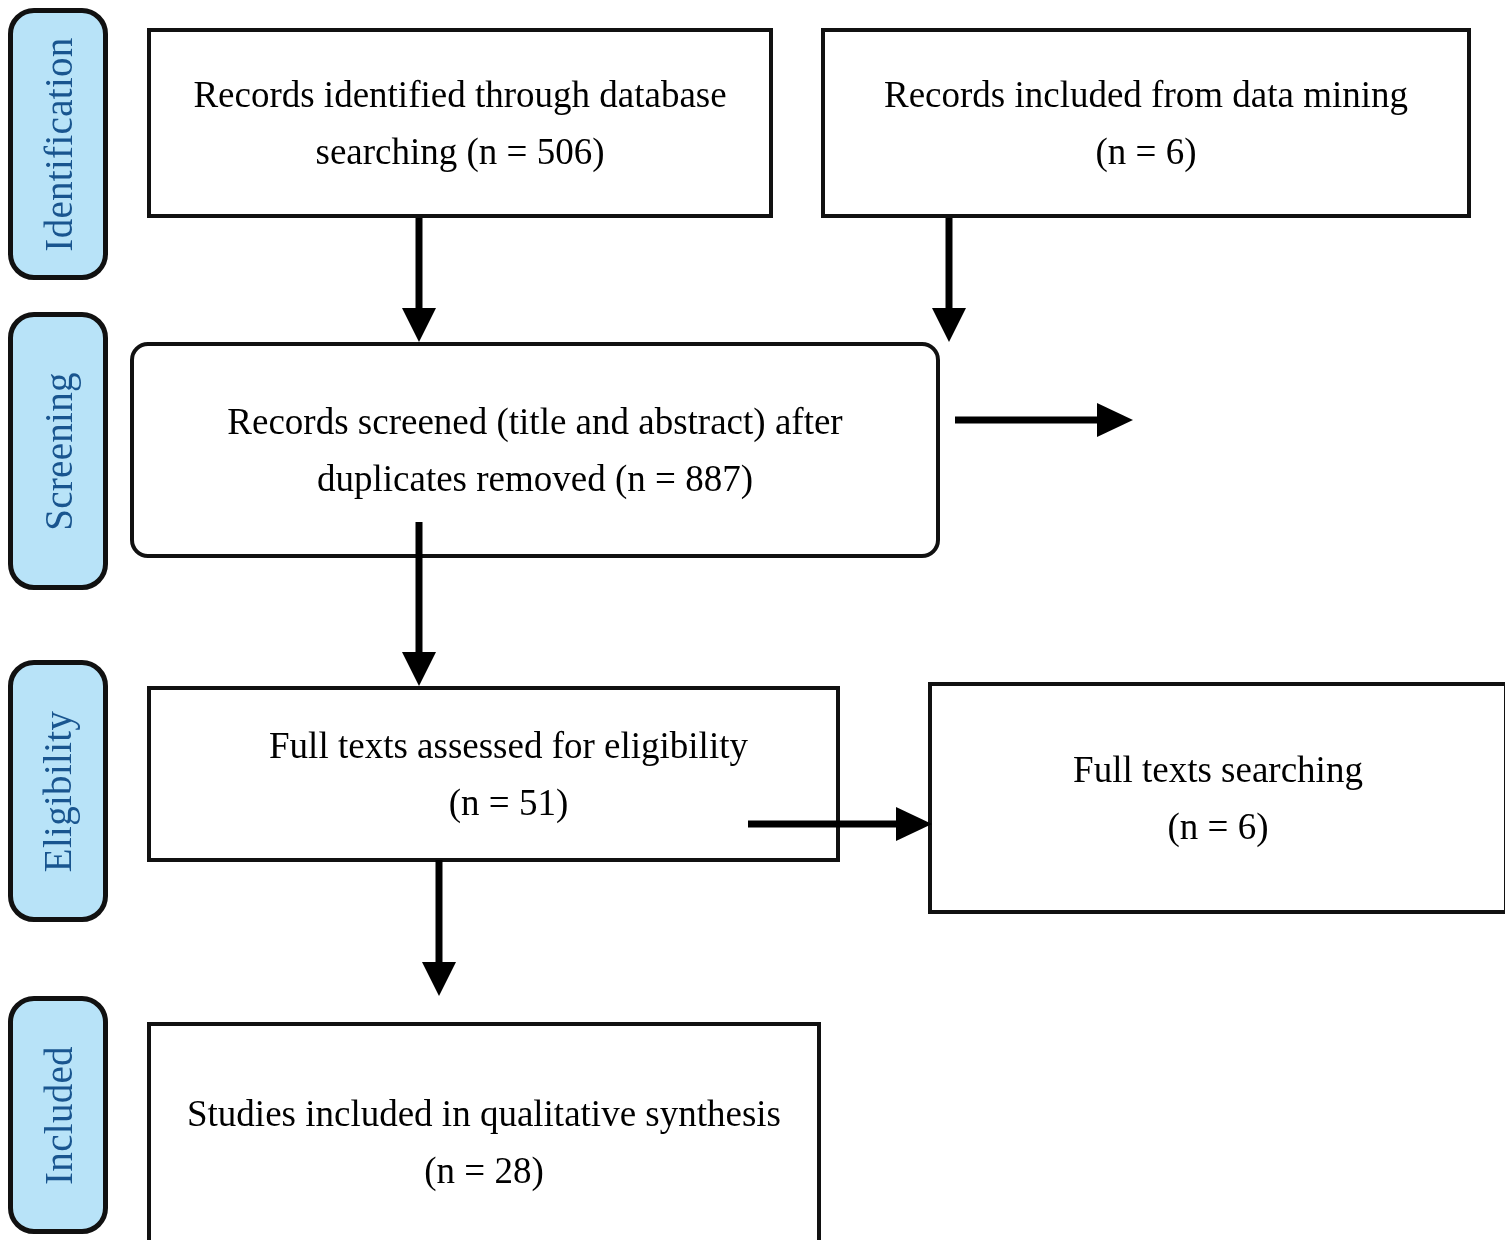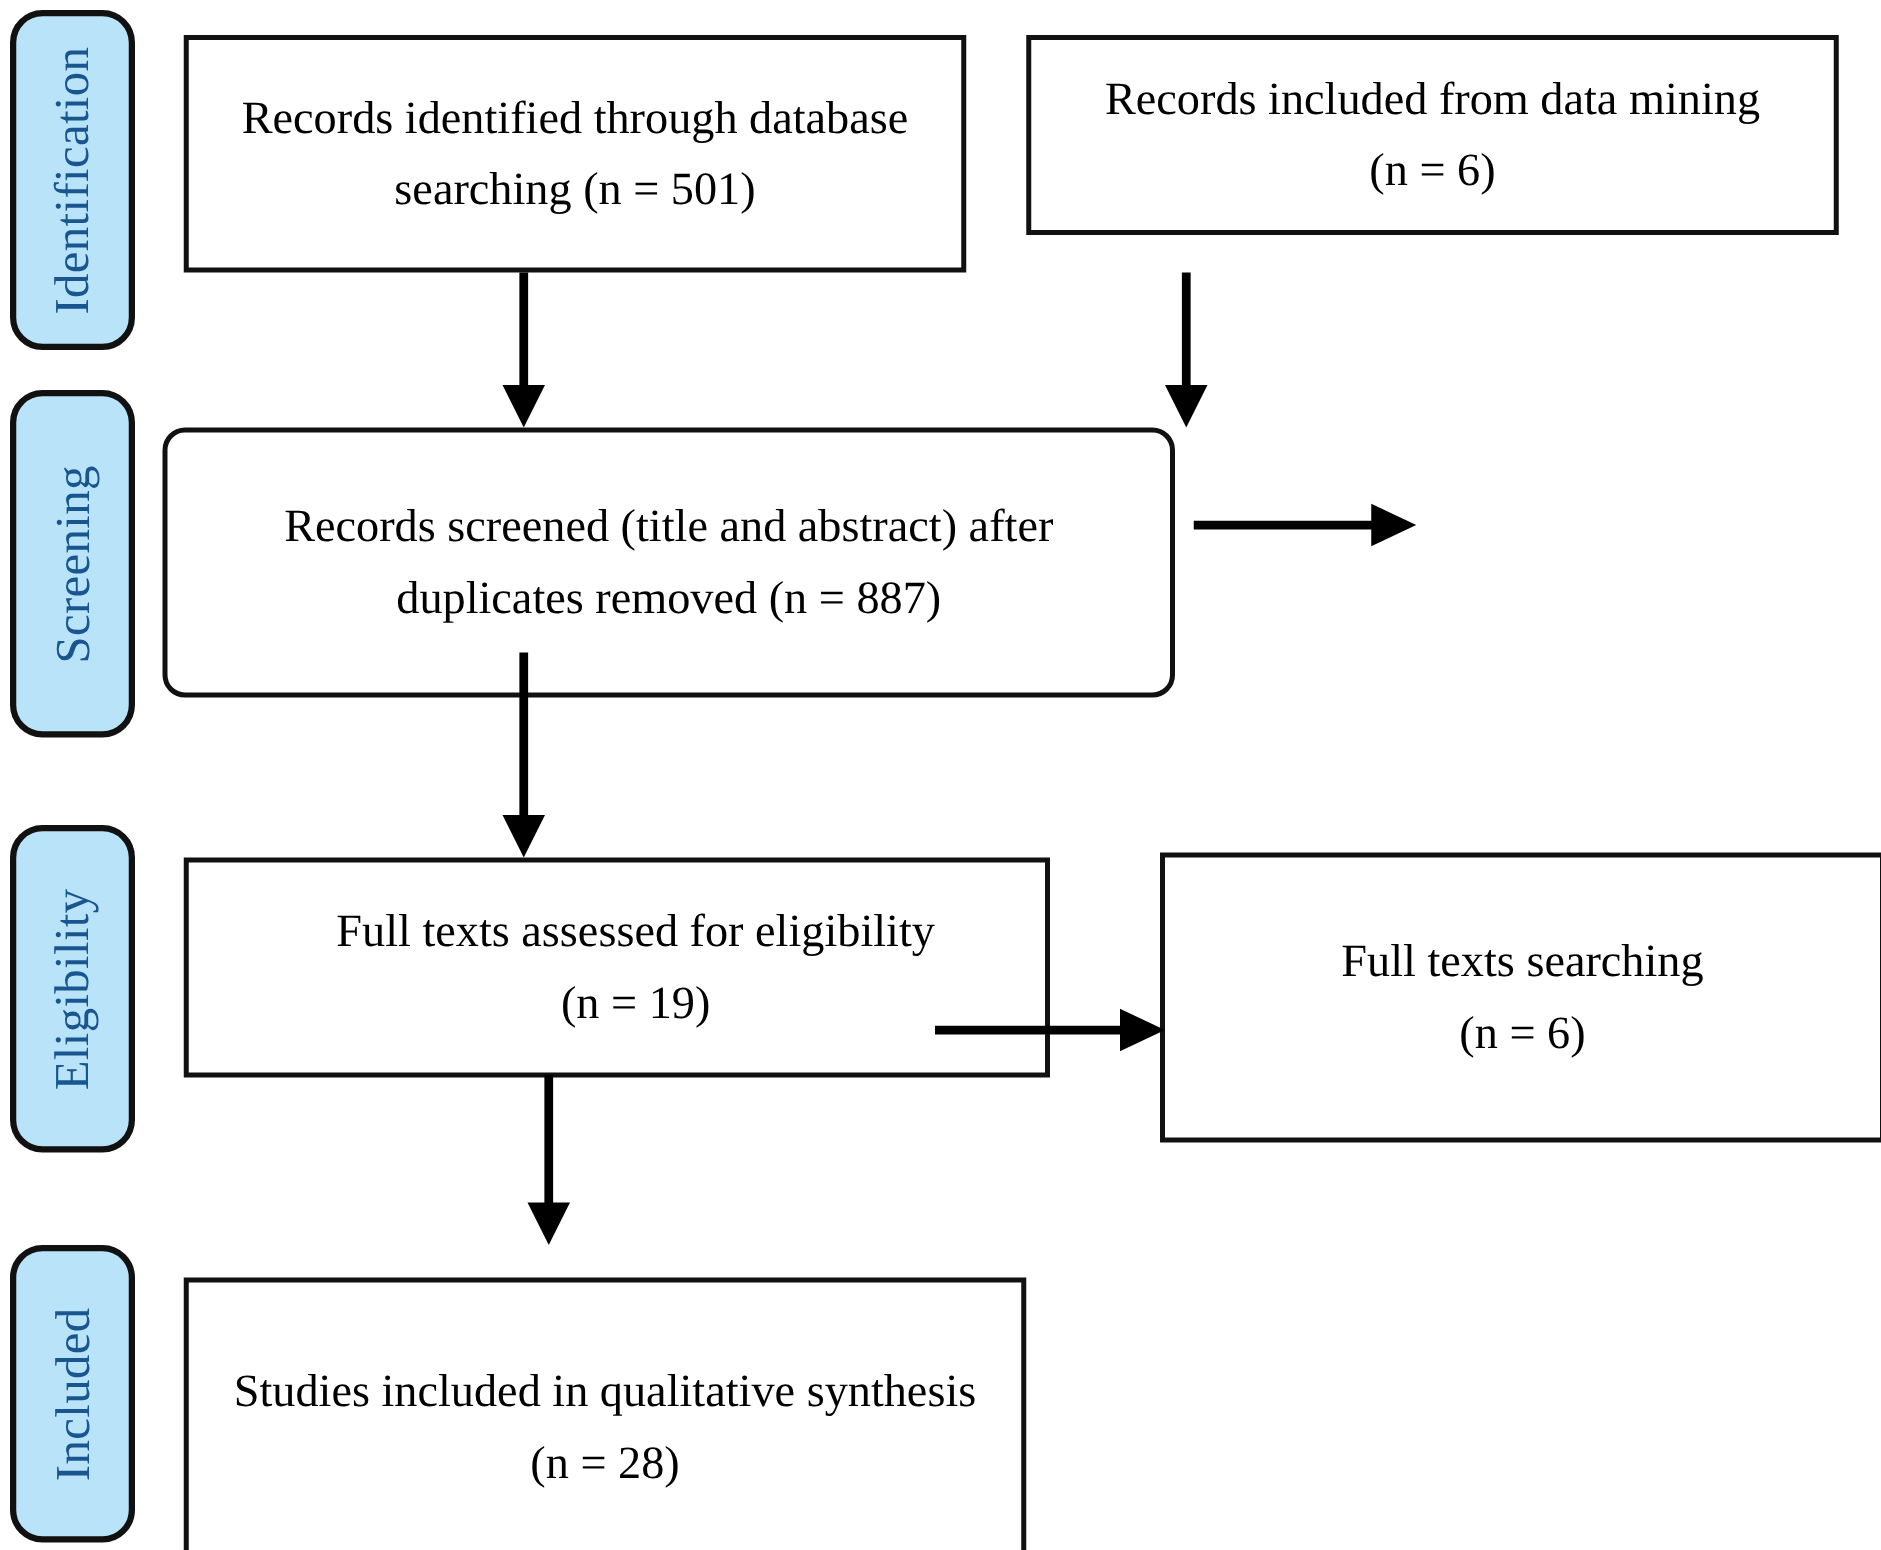--- a/index.html
+++ b/index.html
@@ -85,37 +85,37 @@
   <div class="stage-tab" style="left:8px; top:660px; width:100px; height:262px;">
     <span class="stage-label">Eligibility</span>
   </div>
 
   <div class="stage-tab" style="left:8px; top:996px; width:100px; height:238px;">
     <span class="stage-label">Included</span>
   </div>
 
   <div class="node-box" style="left:147px; top:28px; width:626px; height:190px;">
     <span class="line">Records identified through database</span>
-    <span class="line">searching (n = 501)</span>
+    <span class="line">searching (n = 506)</span>
   </div>
 
-  <div class="node-box" style="left:821px; top:28px; width:650px; height:160px;">
+  <div class="node-box" style="left:821px; top:28px; width:650px; height:190px;">
     <span class="line">Records included from data mining</span>
     <span class="line">(n = 6)</span>
   </div>
 
   <div class="node-box" style="left:130px; top:342px; width:810px; height:216px;border-radius:18px;">
     <span class="line">Records screened (title and abstract) after</span>
     <span class="line">duplicates removed (n = 887)</span>
   </div>
 
 
   <div class="node-box" style="left:147px; top:686px; width:693px; height:176px;padding-left:44px;">
     <span class="line">Full texts assessed for eligibility</span>
-    <span class="line">(n = 19)</span>
+    <span class="line">(n = 51)</span>
   </div>
 
   <div class="node-box" style="left:928px; top:682px; width:580px; height:232px;">
     <span class="line">Full texts searching</span>
     <span class="line">(n = 6)</span>
   </div>
 
   <div class="node-box" style="left:147px; top:994px; width:674px; height:240px;margin-top:28px;">
     <span class="line">Studies included in qualitative synthesis</span>
     <span class="line">(n = 28)</span>

